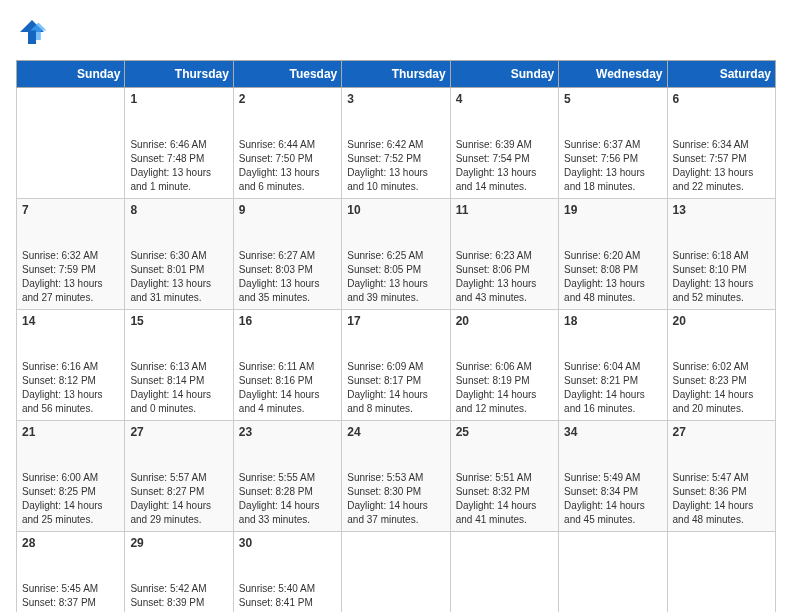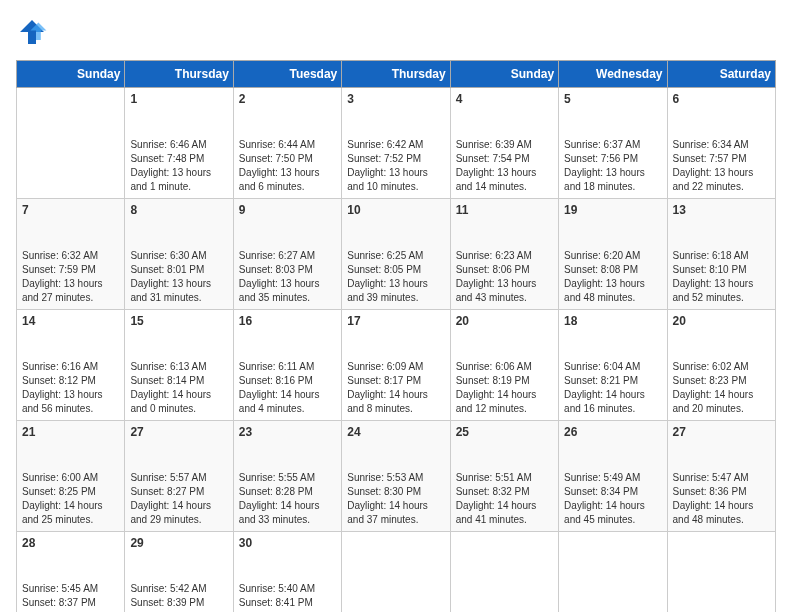--- a/index.html
+++ b/index.html
@@ -327,21 +327,21 @@
       </td>
         <td>
         <span class="day-num">25</span>
         <div class="day-info">
           Sunrise: 5:51 AM<br>
           Sunset: 8:32 PM<br>
           Daylight: 14 hours and 41 minutes.
         </div>
       </td>
         <td>
-        <span class="day-num">26</span>
+        <span class="day-num">34</span>
         <div class="day-info">
           Sunrise: 5:49 AM<br>
           Sunset: 8:34 PM<br>
           Daylight: 14 hours and 45 minutes.
         </div>
       </td>
         <td>
         <span class="day-num">27</span>
         <div class="day-info">
           Sunrise: 5:47 AM<br>

